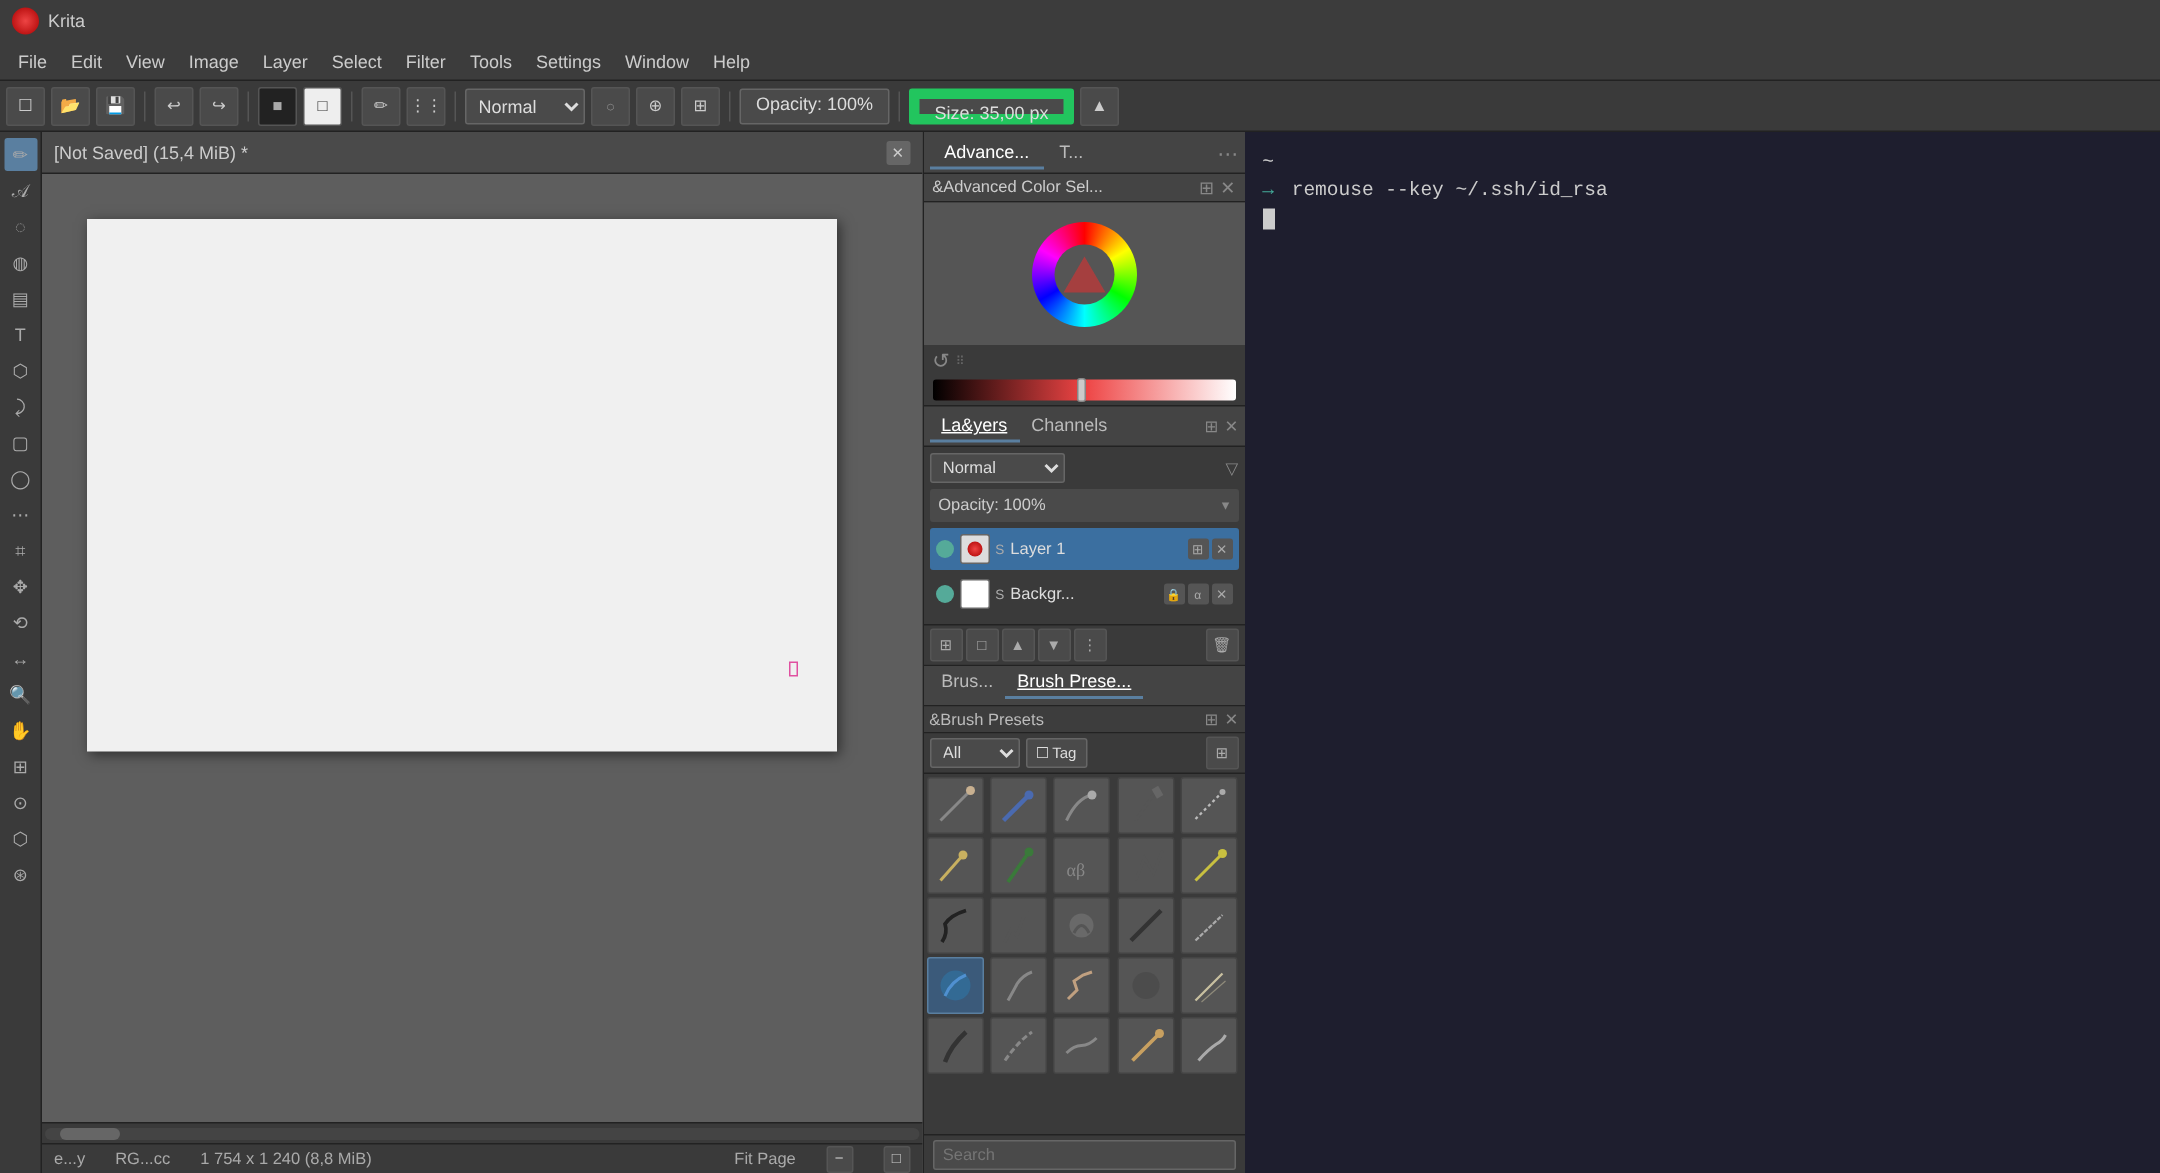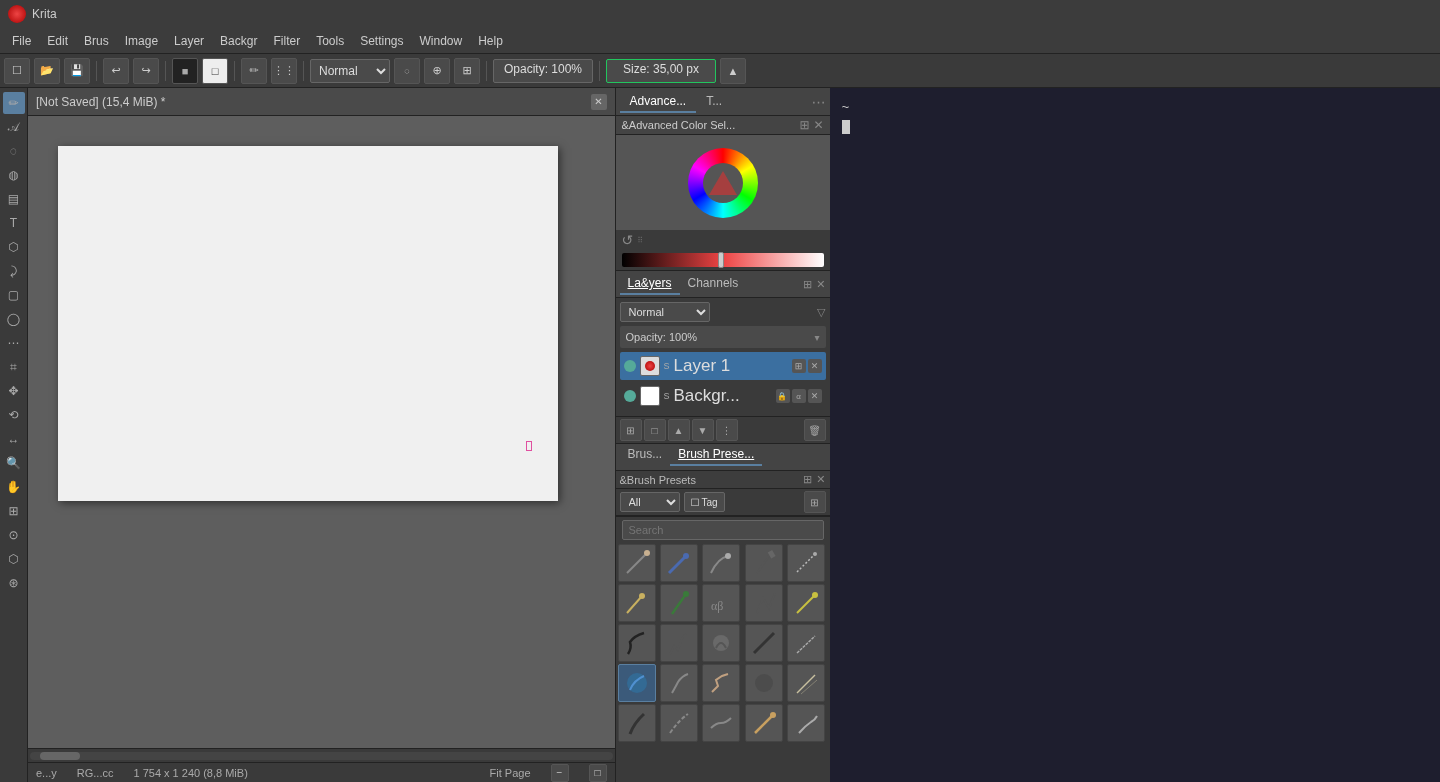--- a/index.html
+++ b/index.html
@@ -79,21 +79,21 @@
       color: #ddd;
       padding: 2px 6px;
       font-size: 12px;
       border-radius: 2px;
       height: 24px;
       width: 100px;
       text-align: center;
     }
     .size-box {
       background: #4a4a4a;
-      border: 1px solid #22c55e;
+      border: 7px solid #22c55e;
       color: #ddd;
       padding: 2px 6px;
       font-size: 12px;
       border-radius: 2px;
       height: 24px;
       width: 110px;
       text-align: center;
     }
 
     
@@ -399,21 +399,21 @@
       flex-shrink: 0;
       display: flex; align-items: center; justify-content: center;
       overflow: hidden;
     }
     .layer-thumb-color {
       width: 10px; height: 10px;
       background: radial-gradient(circle, #e44, #a00);
       border-radius: 50%;
     }
     .layer-name {
-      font-size: 17px;
+      font-size: 11px;
       color: #ddd;
       flex: 1;
     }
     .layer-actions {
       display: flex; gap: 2px;
     }
     .layer-action-btn {
       width: 14px; height: 14px;
       background: #555;
       border-radius: 2px;
@@ -582,24 +582,24 @@
 <body>
 
 <div id="titlebar">
   <div class="app-icon"></div>
   <span>Krita</span>
 </div>
 
 <div id="menubar">
   <span class="menu-item">File</span>
   <span class="menu-item">Edit</span>
-  <span class="menu-item">Brus</span>
+  <span class="menu-item">View</span>
   <span class="menu-item">Image</span>
   <span class="menu-item">Layer</span>
-  <span class="menu-item">Backgr</span>
+  <span class="menu-item">Select</span>
   <span class="menu-item">Filter</span>
   <span class="menu-item">Tools</span>
   <span class="menu-item">Settings</span>
   <span class="menu-item">Window</span>
   <span class="menu-item">Help</span>
 </div>
 
 <div id="toolbar">
   <div class="tool-btn">☐</div>
   <div class="tool-btn">📂</div>
@@ -795,174 +795,178 @@
         <select class="brush-filter-select">
           <option>All</option>
         </select>
         <div class="brush-tag-btn">
           <span>☐</span>
           <span>Tag</span>
         </div>
         <div class="layers-tool-btn" style="margin-left:auto;">⊞</div>
       </div>
 
+      <div id="brush-grid">
+
+        <div class="brush-cell">
+          <svg viewBox="0 0 30 30">
+              <line x1="5" y1="25" x2="25" y2="5" stroke="#888" stroke-width="2"></line>
+              <circle cx="25" cy="5" r="3" fill="#c8b090"></circle>
+            </svg>
+        </div>
+        <div class="brush-cell">
+          <svg viewBox="0 0 30 30">
+              <line x1="5" y1="25" x2="22" y2="8" stroke="#4a6ab0" stroke-width="3"></line>
+              <circle cx="22" cy="8" r="3" fill="#4a6ab0"></circle>
+            </svg>
+        </div>
+        <div class="brush-cell">
+          <svg viewBox="0 0 30 30">
+              <path d="M5 25 Q12 10 22 8" stroke="#888" stroke-width="2" fill="none"></path>
+              <circle cx="22" cy="8" r="3" fill="#aaa"></circle>
+            </svg>
+        </div>
+        <div class="brush-cell">
+          <svg viewBox="0 0 30 30">
+              <line x1="8" y1="25" x2="22" y2="5" stroke="#555" stroke-width="2"></line>
+              <rect x="20" y="3" width="5" height="7" fill="#666" transform="rotate(-30 22 6)"></rect>
+            </svg>
+        </div>
+        <div class="brush-cell">
+          <svg viewBox="0 0 30 30">
+              <path d="M6 24 Q15 15 24 6" stroke="#bbb" stroke-width="1.5" fill="none" stroke-dasharray="2,2"></path>
+              <circle cx="24" cy="6" r="2" fill="#aaa"></circle>
+            </svg>
+        </div>
+
+        <div class="brush-cell">
+          <svg viewBox="0 0 30 30">
+              <line x1="5" y1="25" x2="20" y2="8" stroke="#c8b060" stroke-width="2"></line>
+              <circle cx="20" cy="8" r="3" fill="#c8b060"></circle>
+            </svg>
+        </div>
+        <div class="brush-cell">
+          <svg viewBox="0 0 30 30">
+              <line x1="8" y1="26" x2="22" y2="6" stroke="#3a7a3a" stroke-width="2.5"></line>
+              <circle cx="22" cy="6" r="3" fill="#3a7a3a"></circle>
+            </svg>
+        </div>
+        <div class="brush-cell">
+          <svg viewBox="0 0 30 30">
+              <text x="5" y="22" font-size="12" fill="#888" font-family="serif">αβ</text>
+            </svg>
+        </div>
+        <div class="brush-cell">
+          <svg viewBox="0 0 30 30">
+              <path d="M8 25 L14 10 L20 20 L26 5" stroke="#555" stroke-width="2" fill="none"></path>
+            </svg>
+        </div>
+        <div class="brush-cell">
+          <svg viewBox="0 0 30 30">
+              <line x1="6" y1="25" x2="24" y2="7" stroke="#c8c040" stroke-width="2"></line>
+              <circle cx="24" cy="7" r="3" fill="#c8c040"></circle>
+            </svg>
+        </div>
+
+        <div class="brush-cell">
+          <svg viewBox="0 0 30 30">
+              <path d="M6 26 Q10 20 8 14 Q12 8 22 5" stroke="#222" stroke-width="2.5" fill="none"></path>
+            </svg>
+        </div>
+        <div class="brush-cell">
+          <svg viewBox="0 0 30 30">
+              <path d="M6 26 L10 18 L14 22 L18 10 L22 6" stroke="#555" stroke-width="2" fill="none"></path>
+            </svg>
+        </div>
+        <div class="brush-cell">
+          <svg viewBox="0 0 30 30">
+              <circle cx="15" cy="15" r="8" fill="#888" opacity="0.4"></circle>
+              <path d="M10 20 Q15 10 20 20" stroke="#555" fill="none" stroke-width="2"></path>
+            </svg>
+        </div>
+        <div class="brush-cell">
+          <svg viewBox="0 0 30 30">
+              <path d="M5 25 Q15 15 25 5" stroke="#333" stroke-width="3" fill="none"></path>
+            </svg>
+        </div>
+        <div class="brush-cell">
+          <svg viewBox="0 0 30 30">
+              <path d="M6 25 L24 8" stroke="#aaa" stroke-width="1.5" stroke-dasharray="3,1"></path>
+            </svg>
+        </div>
+
+        <div class="brush-cell active">
+          <svg viewBox="0 0 30 30">
+              <circle cx="15" cy="15" r="10" fill="#3070a0" opacity="0.7"></circle>
+              <path d="M8 22 Q12 12 22 8" stroke="#5090d0" stroke-width="2" fill="none"></path>
+            </svg>
+        </div>
+        <div class="brush-cell">
+          <svg viewBox="0 0 30 30">
+              <path d="M8 25 Q12 18 14 14 Q18 8 24 6" stroke="#888" stroke-width="2" fill="none"></path>
+            </svg>
+        </div>
+        <div class="brush-cell">
+          <svg viewBox="0 0 30 30">
+              <path d="M6 24 L12 18 L10 12 L16 8 L22 6" stroke="#c0a080" stroke-width="2" fill="none"></path>
+            </svg>
+        </div>
+        <div class="brush-cell">
+          <svg viewBox="0 0 30 30">
+              <circle cx="15" cy="15" r="9" fill="#444" opacity="0.5"></circle>
+            </svg>
+        </div>
+        <div class="brush-cell">
+          <svg viewBox="0 0 30 30">
+              <line x1="6" y1="25" x2="24" y2="7" stroke="#c8c0a0" stroke-width="1.5"></line>
+              <line x1="10" y1="26" x2="26" y2="12" stroke="#c8c0a0" stroke-width="0.8" opacity="0.5"></line>
+            </svg>
+        </div>
+
+        <div class="brush-cell">
+          <svg viewBox="0 0 30 30">
+              <path d="M8 26 Q12 15 22 6" stroke="#333" stroke-width="3" fill="none"></path>
+            </svg>
+        </div>
+        <div class="brush-cell">
+          <svg viewBox="0 0 30 30">
+              <path d="M6 25 Q15 12 24 6" stroke="#888" stroke-width="2" fill="none" stroke-dasharray="4,2"></path>
+            </svg>
+        </div>
+        <div class="brush-cell">
+          <svg viewBox="0 0 30 30">
+              <path d="M5 20 Q10 15 15 15 Q20 15 25 10" stroke="#888" stroke-width="2" fill="none"></path>
+            </svg>
+        </div>
+        <div class="brush-cell">
+          <svg viewBox="0 0 30 30">
+              <path d="M6 25 L24 7" stroke="#c8a060" stroke-width="2.5"></path>
+              <circle cx="24" cy="7" r="3" fill="#c8a060"></circle>
+            </svg>
+        </div>
+        <div class="brush-cell">
+          <svg viewBox="0 0 30 30">
+              <path d="M8 25 Q14 18 20 14 Q24 12 26 8" stroke="#aaa" stroke-width="2" fill="none"></path>
+            </svg>
+        </div>
+      </div>
+
       <div id="brush-search">
         <input class="brush-search-input" type="text" placeholder="Search" style="">
-      </div>
-
-      <div id="brush-grid">
-
-        <div class="brush-cell">
-          <svg viewBox="0 0 30 30">
-              <line x1="5" y1="25" x2="25" y2="5" stroke="#888" stroke-width="2"></line>
-              <circle cx="25" cy="5" r="3" fill="#c8b090"></circle>
-            </svg>
-        </div>
-        <div class="brush-cell">
-          <svg viewBox="0 0 30 30">
-              <line x1="5" y1="25" x2="22" y2="8" stroke="#4a6ab0" stroke-width="3"></line>
-              <circle cx="22" cy="8" r="3" fill="#4a6ab0"></circle>
-            </svg>
-        </div>
-        <div class="brush-cell">
-          <svg viewBox="0 0 30 30">
-              <path d="M5 25 Q12 10 22 8" stroke="#888" stroke-width="2" fill="none"></path>
-              <circle cx="22" cy="8" r="3" fill="#aaa"></circle>
-            </svg>
-        </div>
-        <div class="brush-cell">
-          <svg viewBox="0 0 30 30">
-              <line x1="8" y1="25" x2="22" y2="5" stroke="#555" stroke-width="2"></line>
-              <rect x="20" y="3" width="5" height="7" fill="#666" transform="rotate(-30 22 6)"></rect>
-            </svg>
-        </div>
-        <div class="brush-cell">
-          <svg viewBox="0 0 30 30">
-              <path d="M6 24 Q15 15 24 6" stroke="#bbb" stroke-width="1.5" fill="none" stroke-dasharray="2,2"></path>
-              <circle cx="24" cy="6" r="2" fill="#aaa"></circle>
-            </svg>
-        </div>
-
-        <div class="brush-cell">
-          <svg viewBox="0 0 30 30">
-              <line x1="5" y1="25" x2="20" y2="8" stroke="#c8b060" stroke-width="2"></line>
-              <circle cx="20" cy="8" r="3" fill="#c8b060"></circle>
-            </svg>
-        </div>
-        <div class="brush-cell">
-          <svg viewBox="0 0 30 30">
-              <line x1="8" y1="26" x2="22" y2="6" stroke="#3a7a3a" stroke-width="2.5"></line>
-              <circle cx="22" cy="6" r="3" fill="#3a7a3a"></circle>
-            </svg>
-        </div>
-        <div class="brush-cell">
-          <svg viewBox="0 0 30 30">
-              <text x="5" y="22" font-size="12" fill="#888" font-family="serif">αβ</text>
-            </svg>
-        </div>
-        <div class="brush-cell">
-          <svg viewBox="0 0 30 30">
-              <path d="M8 25 L14 10 L20 20 L26 5" stroke="#555" stroke-width="2" fill="none"></path>
-            </svg>
-        </div>
-        <div class="brush-cell">
-          <svg viewBox="0 0 30 30">
-              <line x1="6" y1="25" x2="24" y2="7" stroke="#c8c040" stroke-width="2"></line>
-              <circle cx="24" cy="7" r="3" fill="#c8c040"></circle>
-            </svg>
-        </div>
-
-        <div class="brush-cell">
-          <svg viewBox="0 0 30 30">
-              <path d="M6 26 Q10 20 8 14 Q12 8 22 5" stroke="#222" stroke-width="2.5" fill="none"></path>
-            </svg>
-        </div>
-        <div class="brush-cell">
-          <svg viewBox="0 0 30 30">
-              <path d="M6 26 L10 18 L14 22 L18 10 L22 6" stroke="#555" stroke-width="2" fill="none"></path>
-            </svg>
-        </div>
-        <div class="brush-cell">
-          <svg viewBox="0 0 30 30">
-              <circle cx="15" cy="15" r="8" fill="#888" opacity="0.4"></circle>
-              <path d="M10 20 Q15 10 20 20" stroke="#555" fill="none" stroke-width="2"></path>
-            </svg>
-        </div>
-        <div class="brush-cell">
-          <svg viewBox="0 0 30 30">
-              <path d="M5 25 Q15 15 25 5" stroke="#333" stroke-width="3" fill="none"></path>
-            </svg>
-        </div>
-        <div class="brush-cell">
-          <svg viewBox="0 0 30 30">
-              <path d="M6 25 L24 8" stroke="#aaa" stroke-width="1.5" stroke-dasharray="3,1"></path>
-            </svg>
-        </div>
-
-        <div class="brush-cell active">
-          <svg viewBox="0 0 30 30">
-              <circle cx="15" cy="15" r="10" fill="#3070a0" opacity="0.7"></circle>
-              <path d="M8 22 Q12 12 22 8" stroke="#5090d0" stroke-width="2" fill="none"></path>
-            </svg>
-        </div>
-        <div class="brush-cell">
-          <svg viewBox="0 0 30 30">
-              <path d="M8 25 Q12 18 14 14 Q18 8 24 6" stroke="#888" stroke-width="2" fill="none"></path>
-            </svg>
-        </div>
-        <div class="brush-cell">
-          <svg viewBox="0 0 30 30">
-              <path d="M6 24 L12 18 L10 12 L16 8 L22 6" stroke="#c0a080" stroke-width="2" fill="none"></path>
-            </svg>
-        </div>
-        <div class="brush-cell">
-          <svg viewBox="0 0 30 30">
-              <circle cx="15" cy="15" r="9" fill="#444" opacity="0.5"></circle>
-            </svg>
-        </div>
-        <div class="brush-cell">
-          <svg viewBox="0 0 30 30">
-              <line x1="6" y1="25" x2="24" y2="7" stroke="#c8c0a0" stroke-width="1.5"></line>
-              <line x1="10" y1="26" x2="26" y2="12" stroke="#c8c0a0" stroke-width="0.8" opacity="0.5"></line>
-            </svg>
-        </div>
-
-        <div class="brush-cell">
-          <svg viewBox="0 0 30 30">
-              <path d="M8 26 Q12 15 22 6" stroke="#333" stroke-width="3" fill="none"></path>
-            </svg>
-        </div>
-        <div class="brush-cell">
-          <svg viewBox="0 0 30 30">
-              <path d="M6 25 Q15 12 24 6" stroke="#888" stroke-width="2" fill="none" stroke-dasharray="4,2"></path>
-            </svg>
-        </div>
-        <div class="brush-cell">
-          <svg viewBox="0 0 30 30">
-              <path d="M5 20 Q10 15 15 15 Q20 15 25 10" stroke="#888" stroke-width="2" fill="none"></path>
-            </svg>
-        </div>
-        <div class="brush-cell">
-          <svg viewBox="0 0 30 30">
-              <path d="M6 25 L24 7" stroke="#c8a060" stroke-width="2.5"></path>
-              <circle cx="24" cy="7" r="3" fill="#c8a060"></circle>
-            </svg>
-        </div>
-        <div class="brush-cell">
-          <svg viewBox="0 0 30 30">
-              <path d="M8 25 Q14 18 20 14 Q24 12 26 8" stroke="#aaa" stroke-width="2" fill="none"></path>
-            </svg>
-        </div>
       </div>
     </div>
 
   </div>
 
   <div id="terminal">
     <div class="term-line">
       <span>~</span>
     </div>
     <div class="term-line">
+      <span class="term-prompt">→</span>
+      <span style="margin-left:4px;">remouse --key ~/.ssh/id_rsa</span>
+    </div>
+    <div class="term-line">
       <span class="term-cursor"></span>
     </div>
   </div>
 
 </div>
 
 </body></html>

